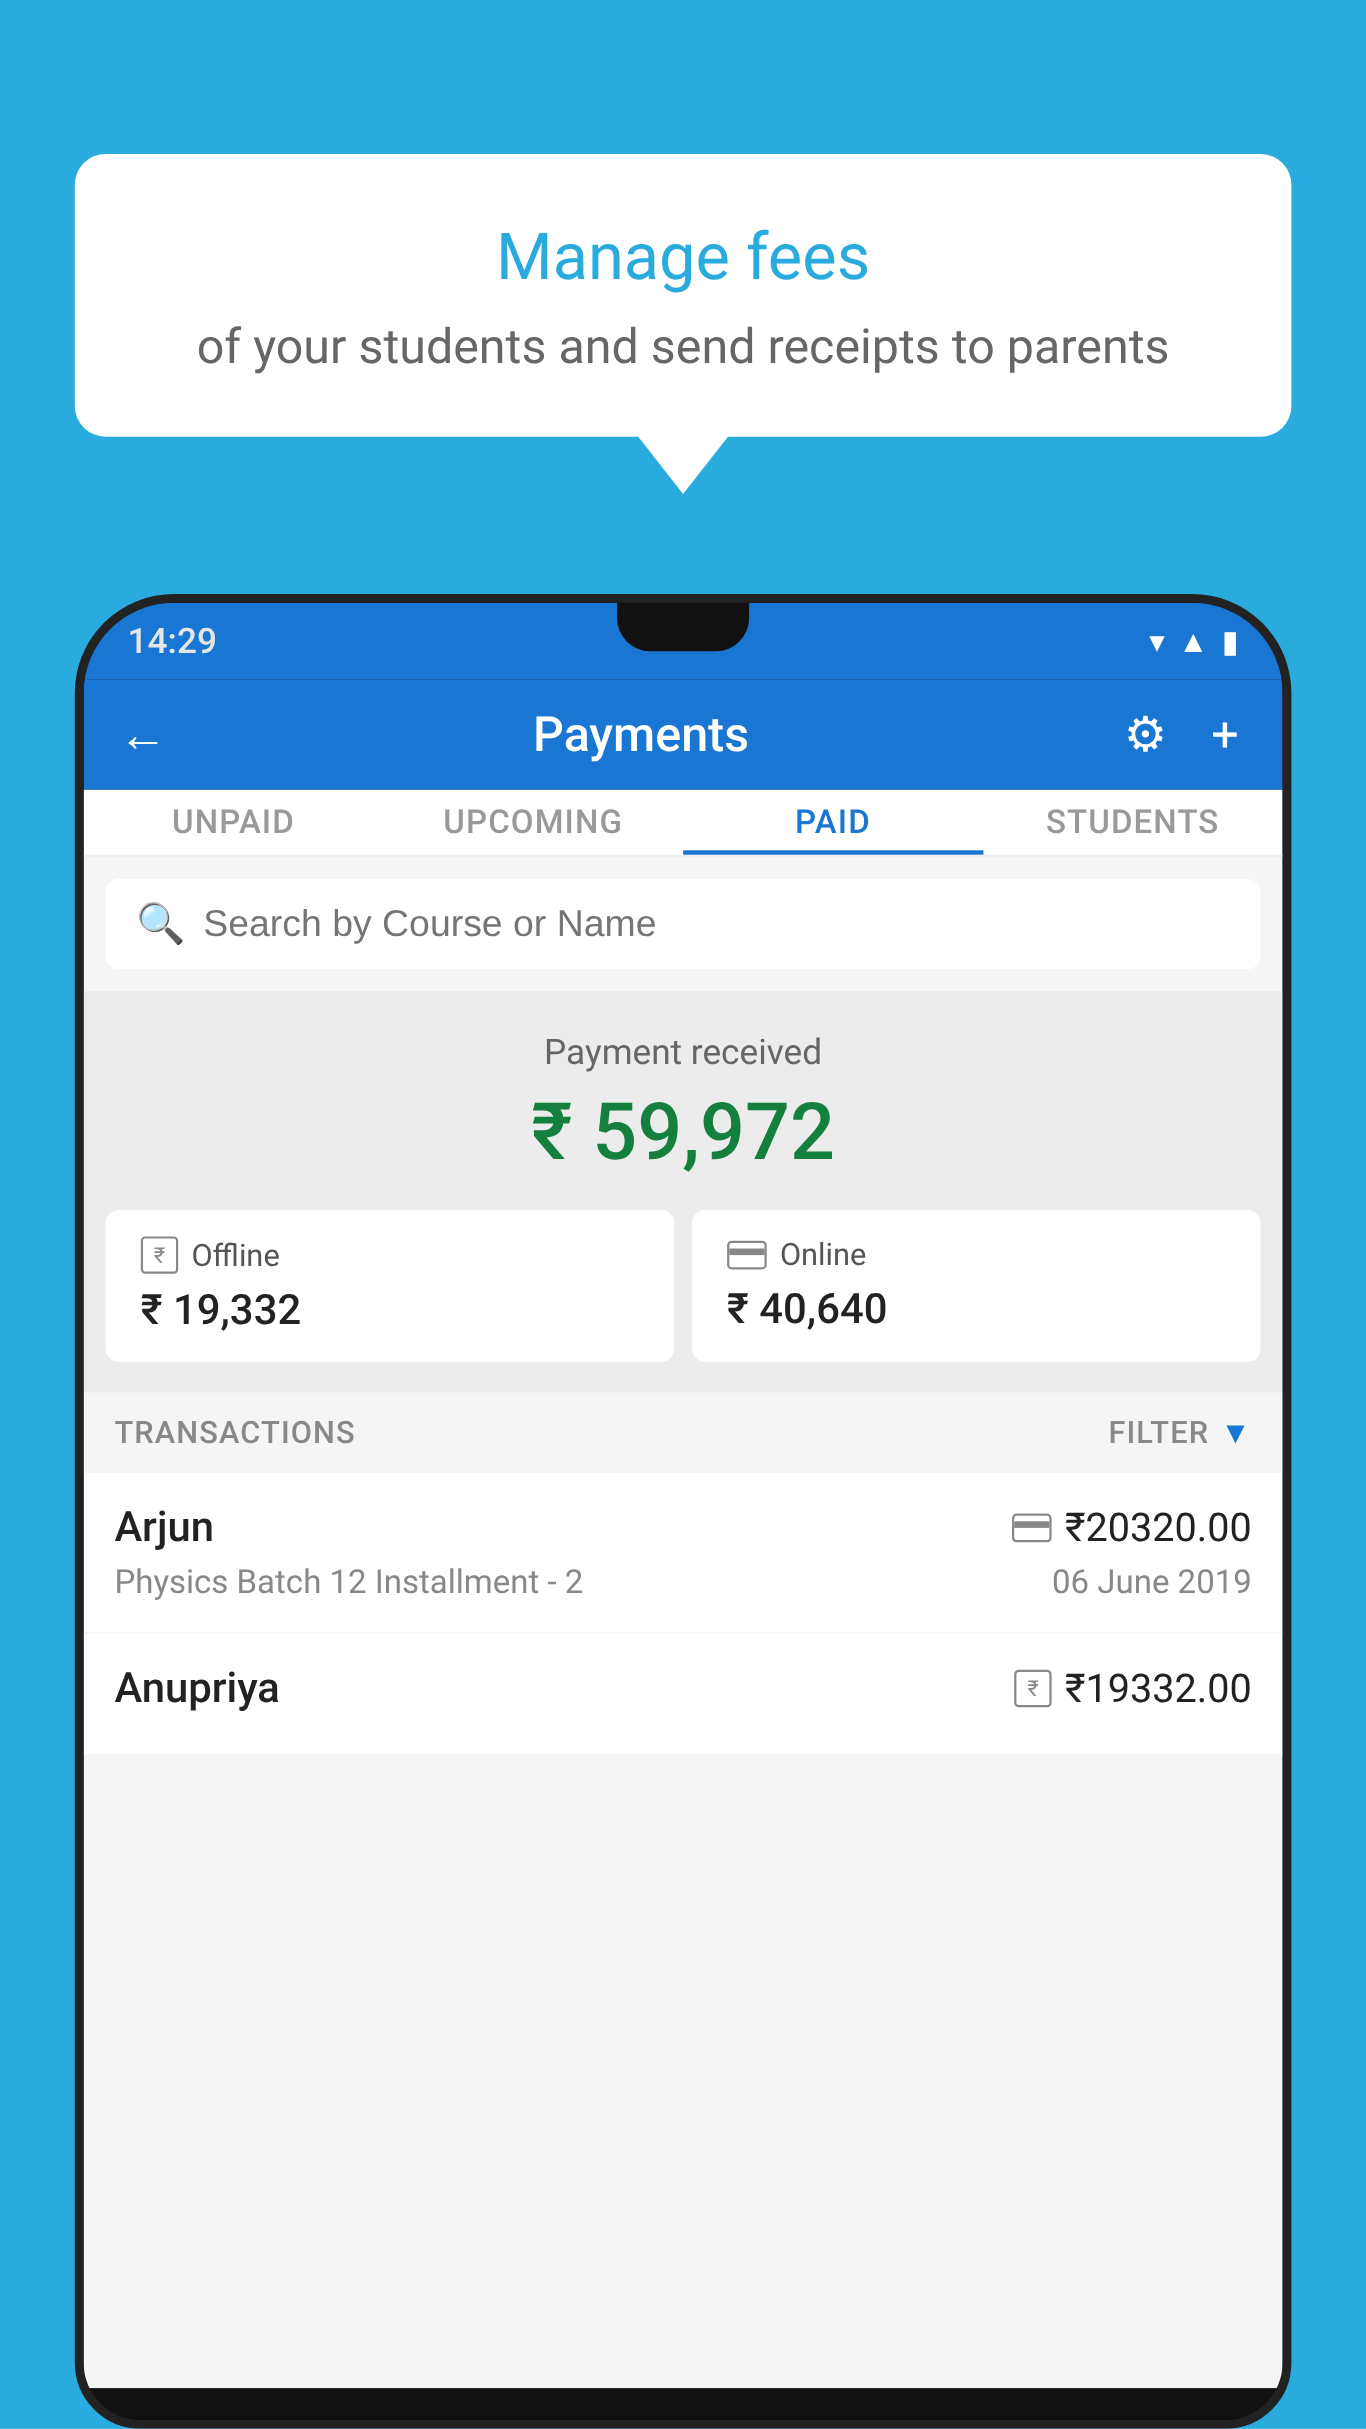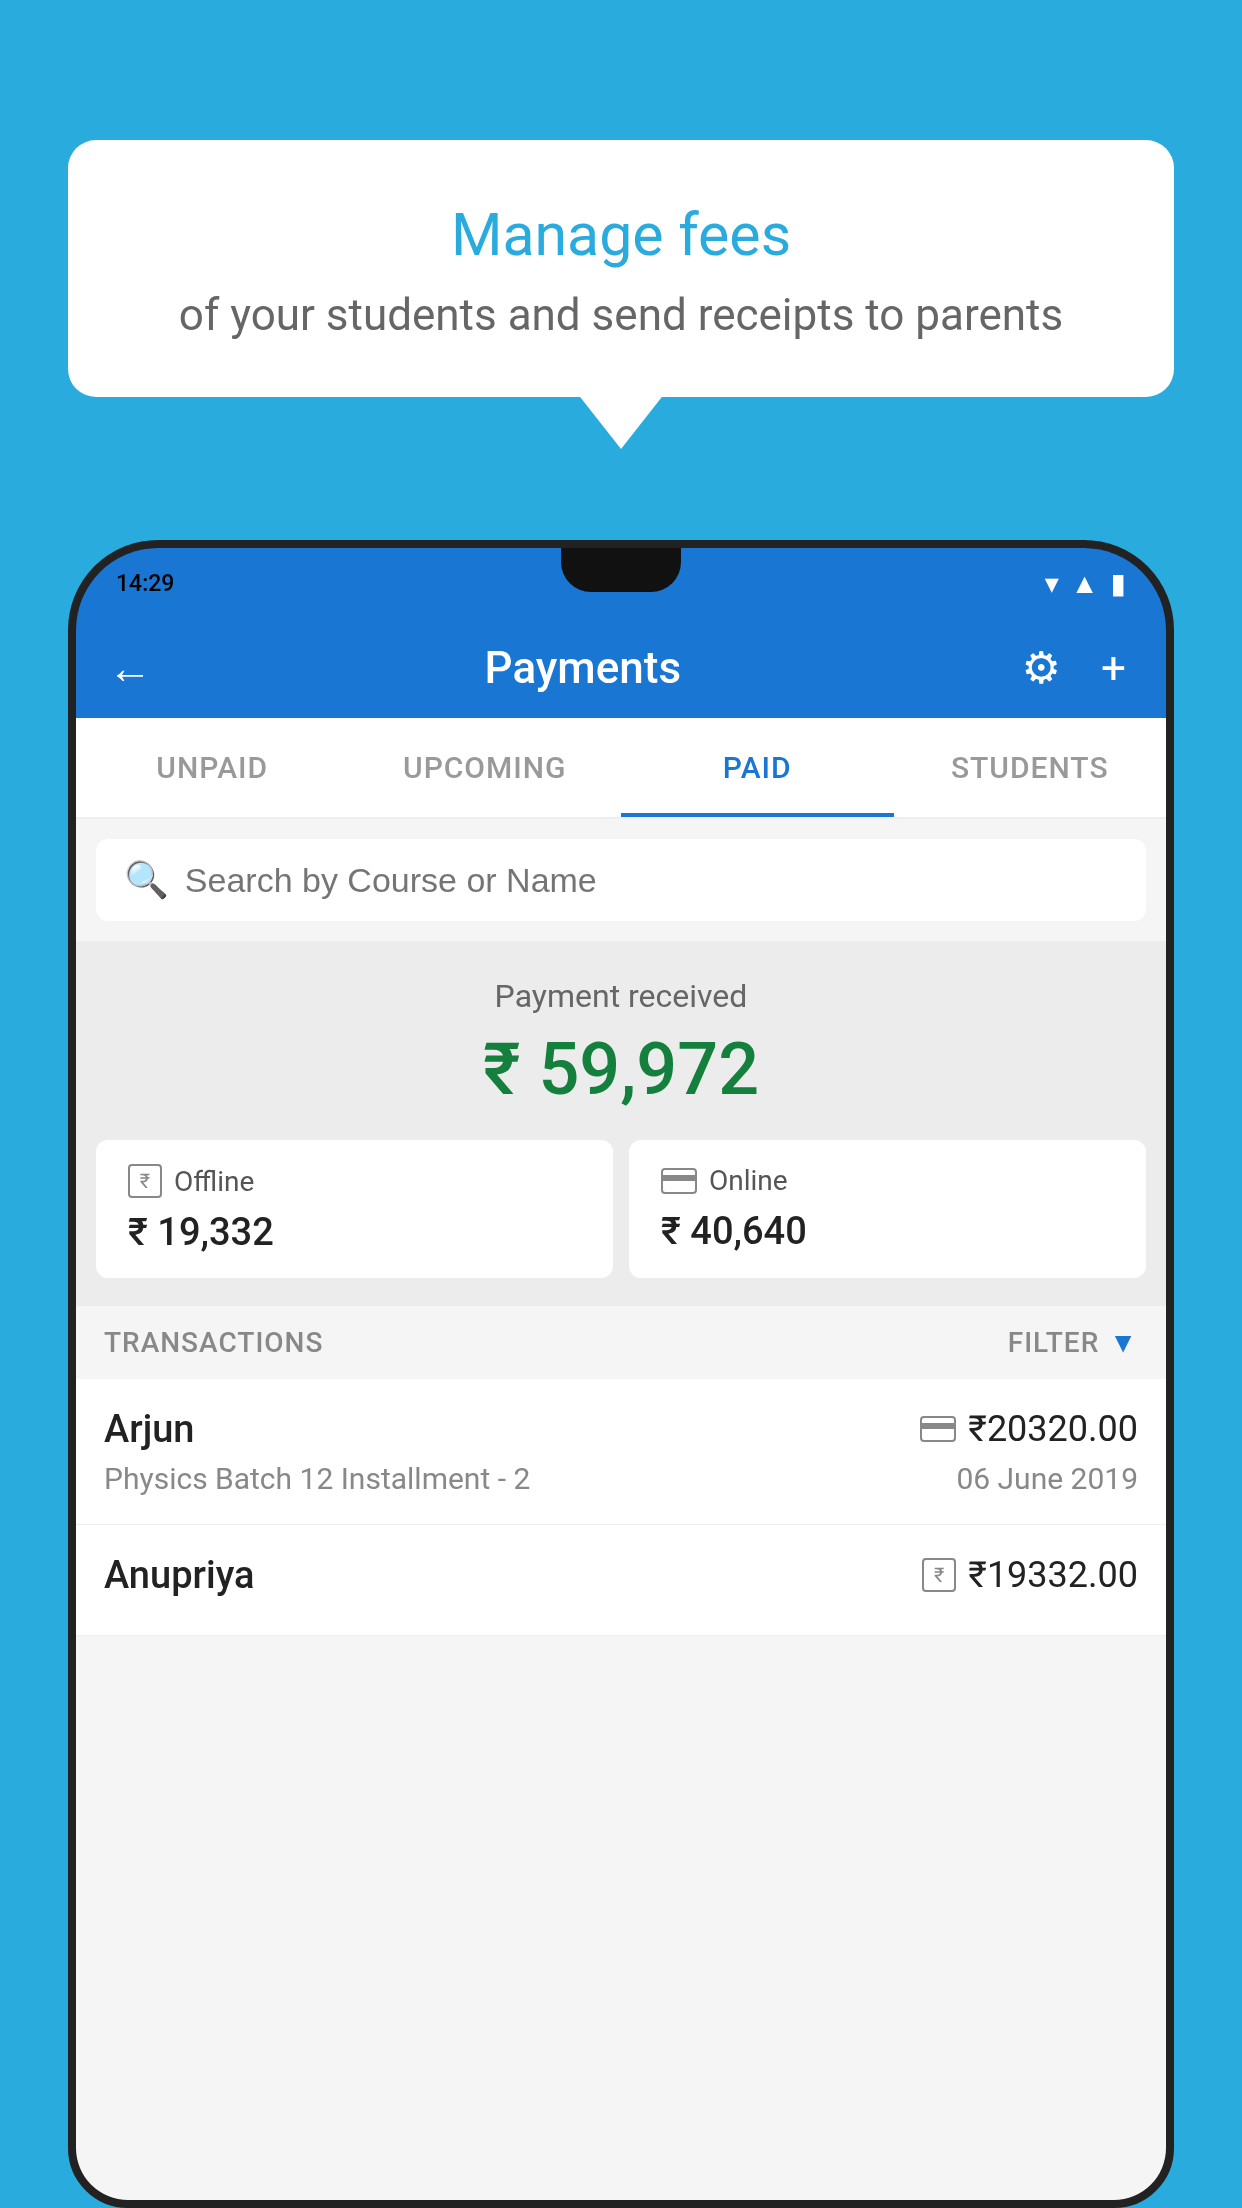--- a/index.html
+++ b/index.html
@@ -65,22 +65,22 @@
     .status-bar {
       background: #1976D2;
       height: 70px;
       display: flex;
       align-items: center;
       justify-content: space-between;
       padding: 0 40px;
       position: relative;
     }
     .status-bar .time {
-      color: #000000;
-      font-size: 23px;
+      color: #e5e5e5;
+      font-size: 32px;
       font-weight: 500;
     }
     .status-bar .notch {
       position: absolute;
       top: 0;
       left: 50%;
       transform: translateX(-50%);
       width: 120px;
       height: 44px;
       background: #111;
@@ -124,21 +124,21 @@
 
     
     .tabs {
       background: white;
       display: flex;
       border-bottom: 2px solid #eee;
     }
     .tab {
       flex: 1;
       text-align: center;
-      padding: 32px 0;
+      padding: 12px 0;
       font-size: 30px;
       font-weight: 500;
       color: #999;
       letter-spacing: 1px;
       cursor: pointer;
       position: relative;
     }
     .tab.active {
       color: #1976D2;
     }

